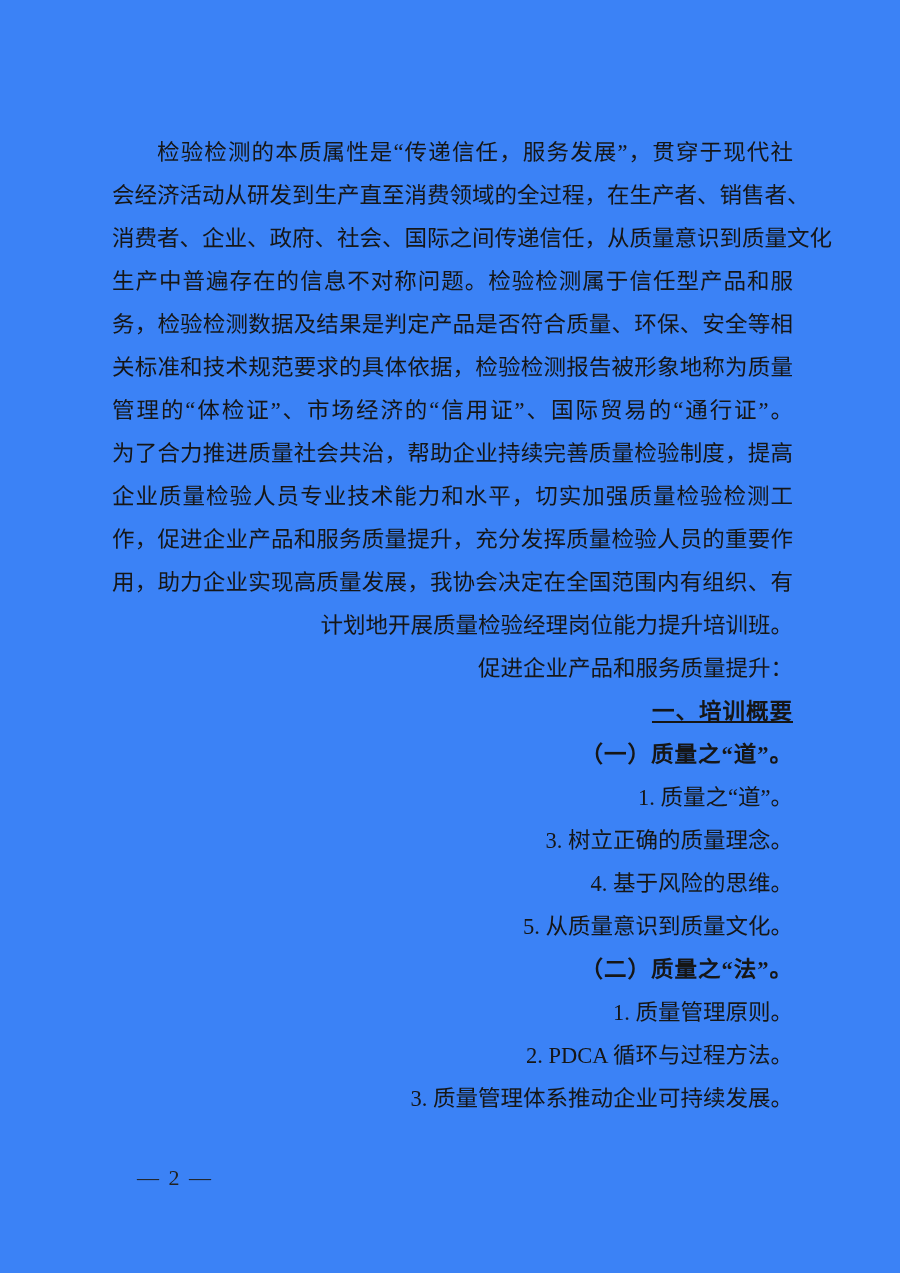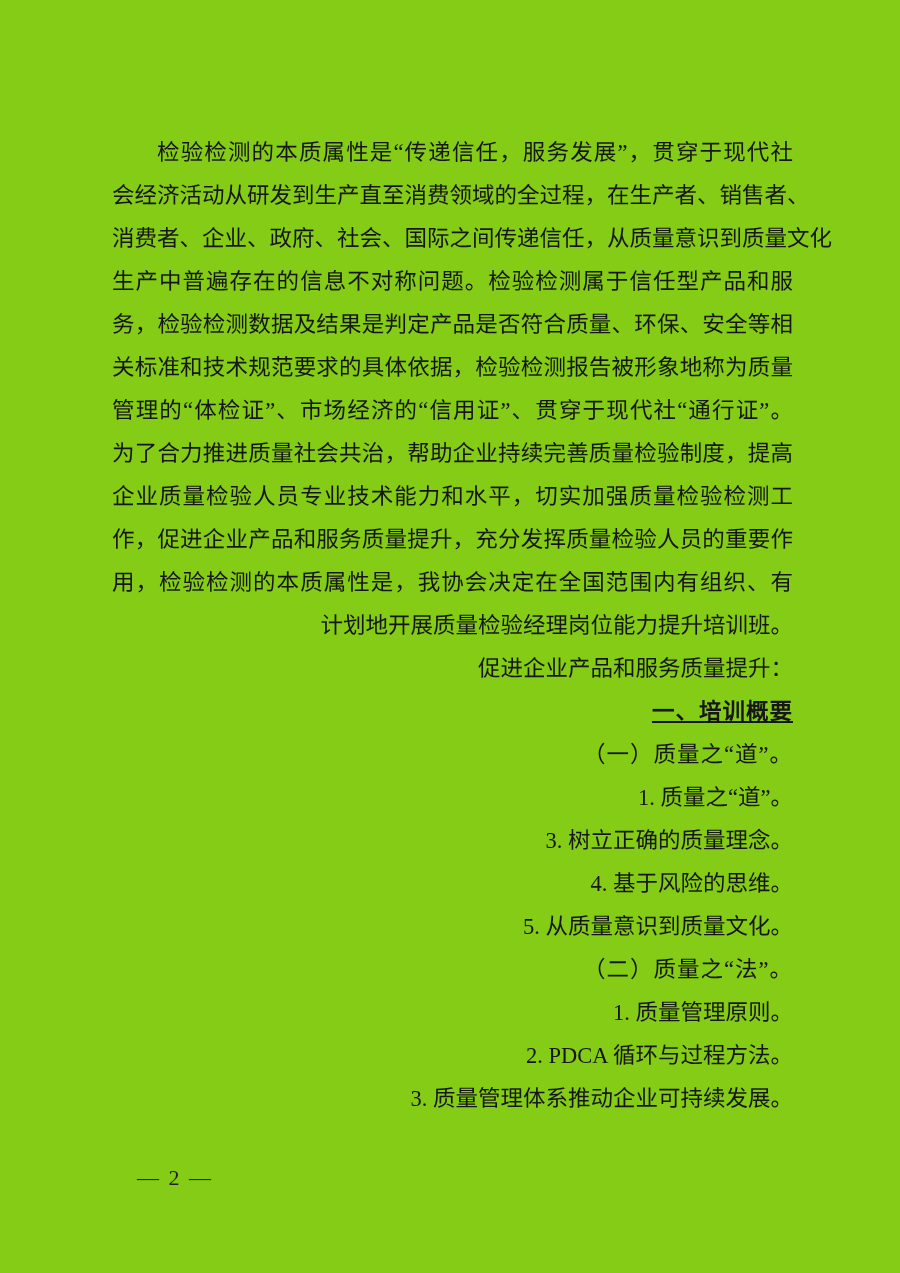--- a/index.html
+++ b/index.html
@@ -5,21 +5,21 @@
   html, body {
     margin: 0;
     padding: 0;
     background: #888;
   }
   .page {
     position: relative;
     width: 900px;
     height: 1273px;
     margin: 0 auto;
-    background: #84cc16;
+    background: #3b82f6;
     color: #161616;
     font-family: "Liberation Serif", "DejaVu Serif", serif;
     overflow: hidden;
   }
   .content {
     position: absolute;
     left: 112px;
     top: 131px;
     width: 681px;
     font-size: 22.5px;
@@ -38,21 +38,21 @@
   .indent {
     text-indent: 2em;
   }
   .heading-hei {
     font-family: "Liberation Sans", "DejaVu Sans", sans-serif;
     font-weight: bold;
     letter-spacing: 1px;
     text-decoration: underline;
   }
   .heading-kai {
-    font-weight: normal;
+    font-weight: bold;
     letter-spacing: 1px;
   }
   .footer-pagenum {
     position: absolute;
     left: 137px;
     top: 1163px;
     font-size: 22px;
     line-height: 30px;
     letter-spacing: 2px;
     color: #222;
@@ -63,25 +63,25 @@
 
 <div class="page">
   <div class="content">
 
     <div class="line j indent">检验检测的本质属性是“传递信任，服务发展”，贯穿于现代社</div>
     <div class="line j">会经济活动从研发到生产直至消费领域的全过程，在生产者、销售者、</div>
     <div class="line j">消费者、企业、政府、社会、国际之间传递信任，从质量意识到质量文化</div>
     <div class="line j">生产中普遍存在的信息不对称问题。检验检测属于信任型产品和服</div>
     <div class="line j">务，检验检测数据及结果是判定产品是否符合质量、环保、安全等相</div>
     <div class="line j">关标准和技术规范要求的具体依据，检验检测报告被形象地称为质量</div>
-    <div class="line j">管理的“体检证”、市场经济的“信用证”、贯穿于现代社“通行证”。</div>
+    <div class="line j">管理的“体检证”、市场经济的“信用证”、国际贸易的“通行证”。</div>
     <div class="line j">为了合力推进质量社会共治，帮助企业持续完善质量检验制度，提高</div>
     <div class="line j">企业质量检验人员专业技术能力和水平，切实加强质量检验检测工</div>
     <div class="line j">作，促进企业产品和服务质量提升，充分发挥质量检验人员的重要作</div>
-    <div class="line j">用，检验检测的本质属性是，我协会决定在全国范围内有组织、有</div>
+    <div class="line j">用，助力企业实现高质量发展，我协会决定在全国范围内有组织、有</div>
     <div class="line">计划地开展质量检验经理岗位能力提升培训班。</div>
 
     <div class="line indent">促进企业产品和服务质量提升：</div>
 
     <div class="line indent heading-hei">一、培训概要</div>
 
     <div class="line indent heading-kai">（一）质量之“道”。</div>
     <div class="line indent">1. 质量之“道”。</div>
     <div class="line indent">3. 树立正确的质量理念。</div>
     <div class="line indent">4. 基于风险的思维。</div>

